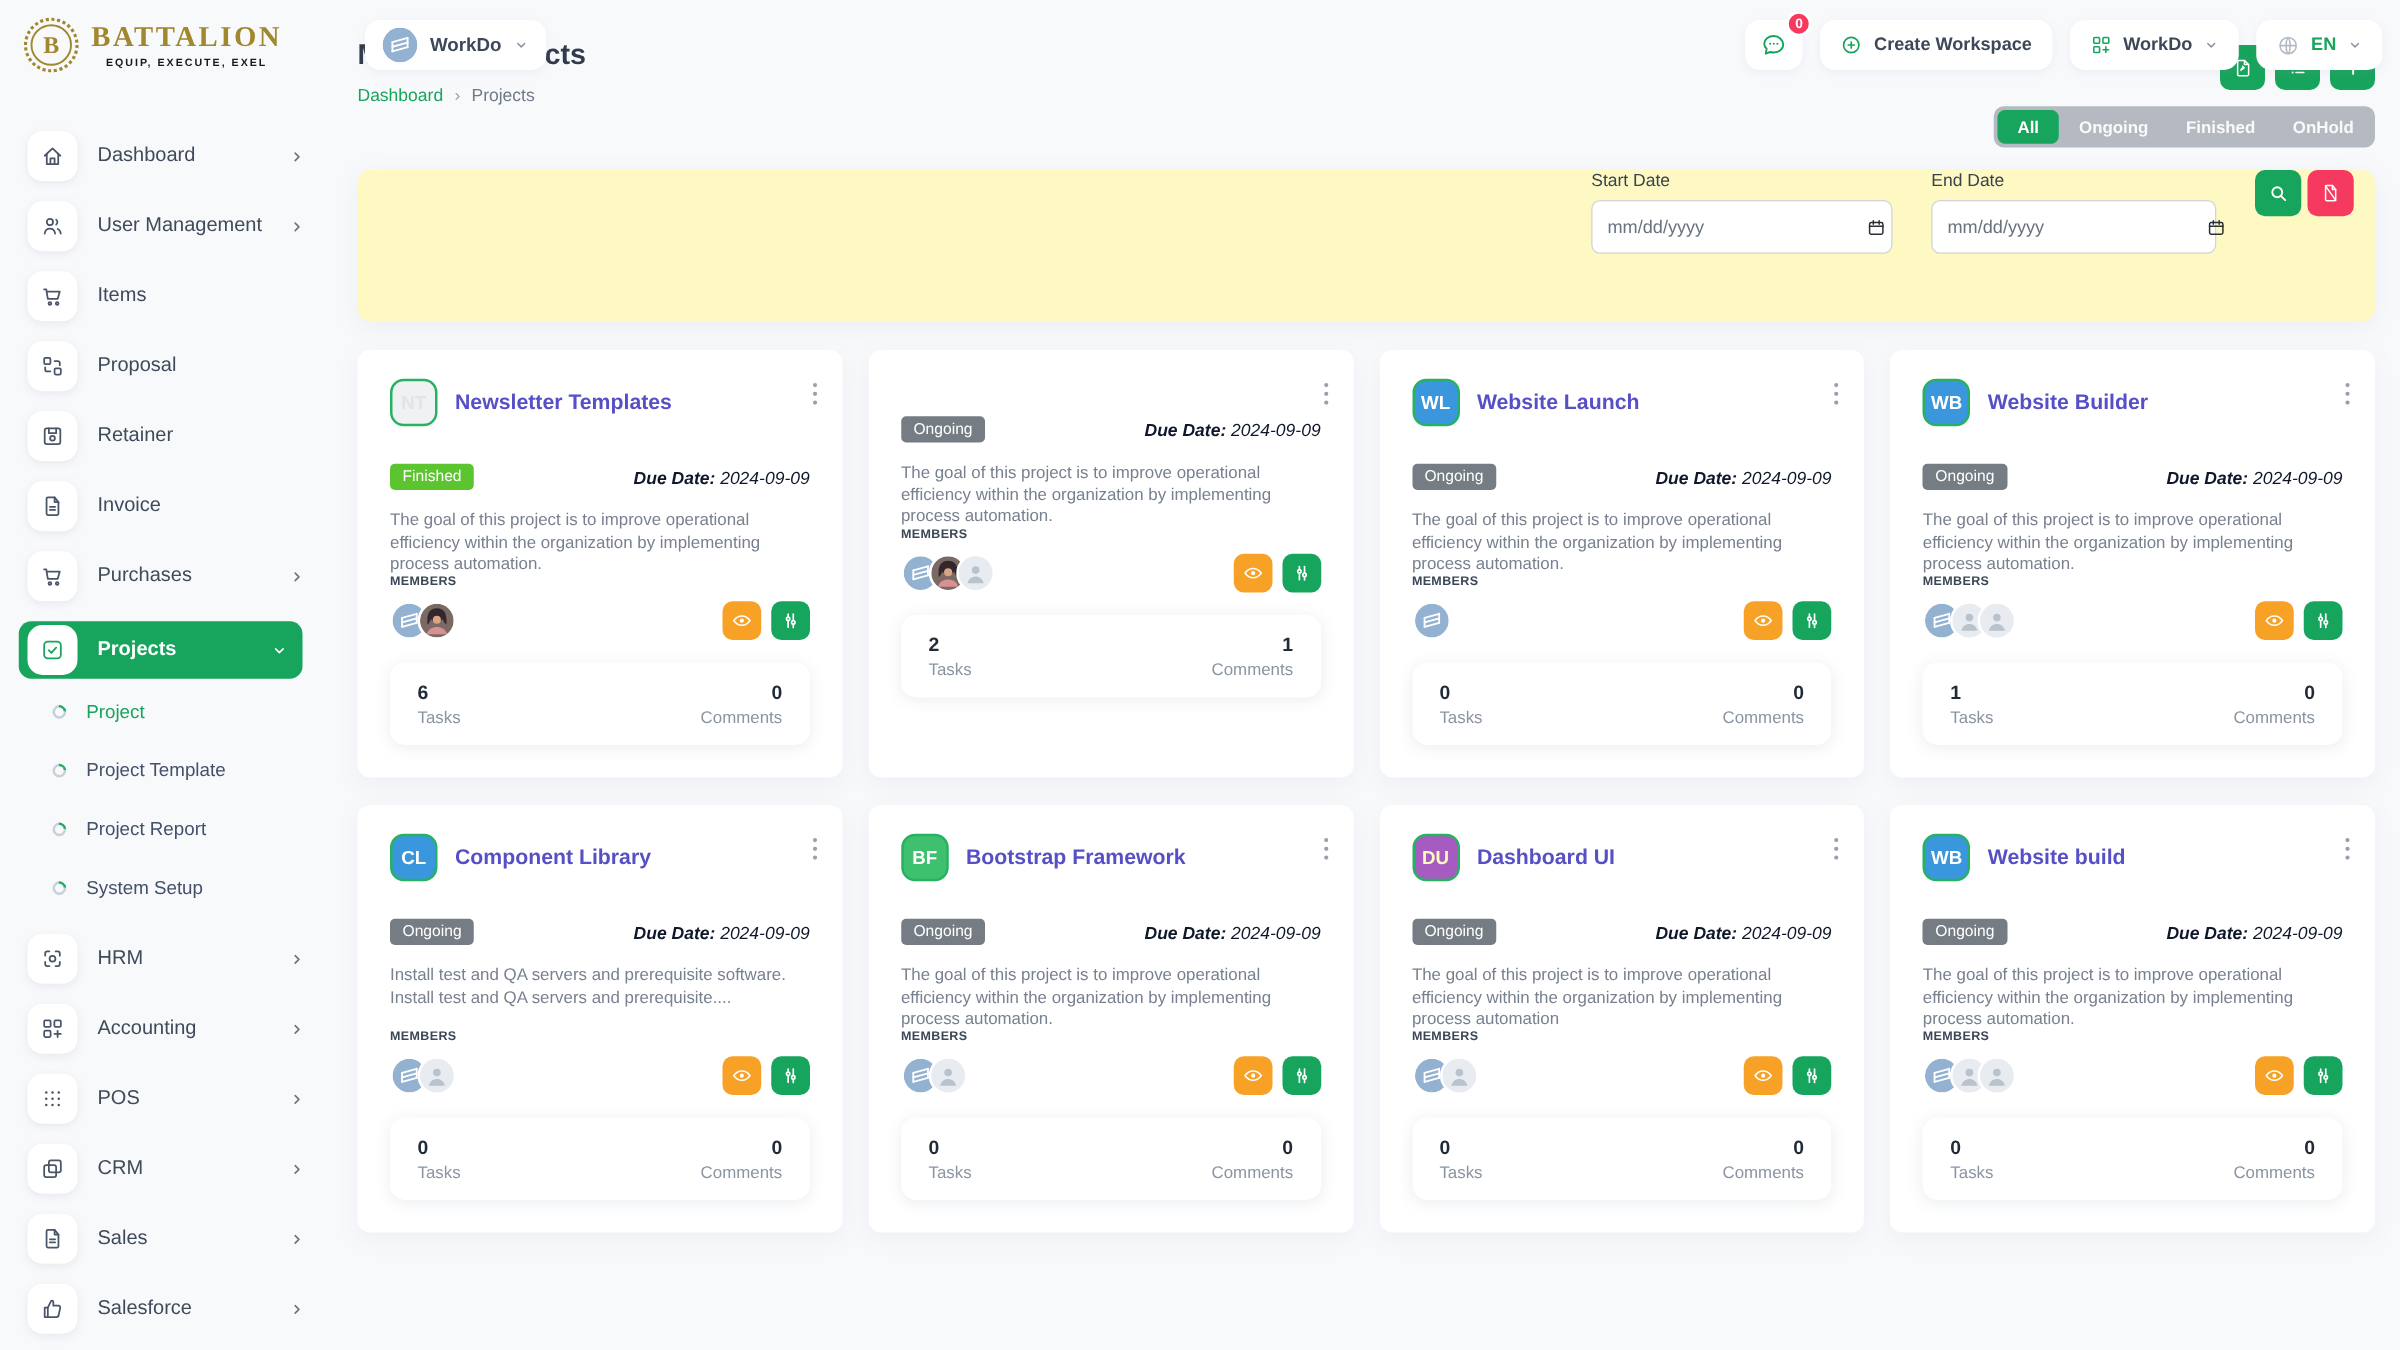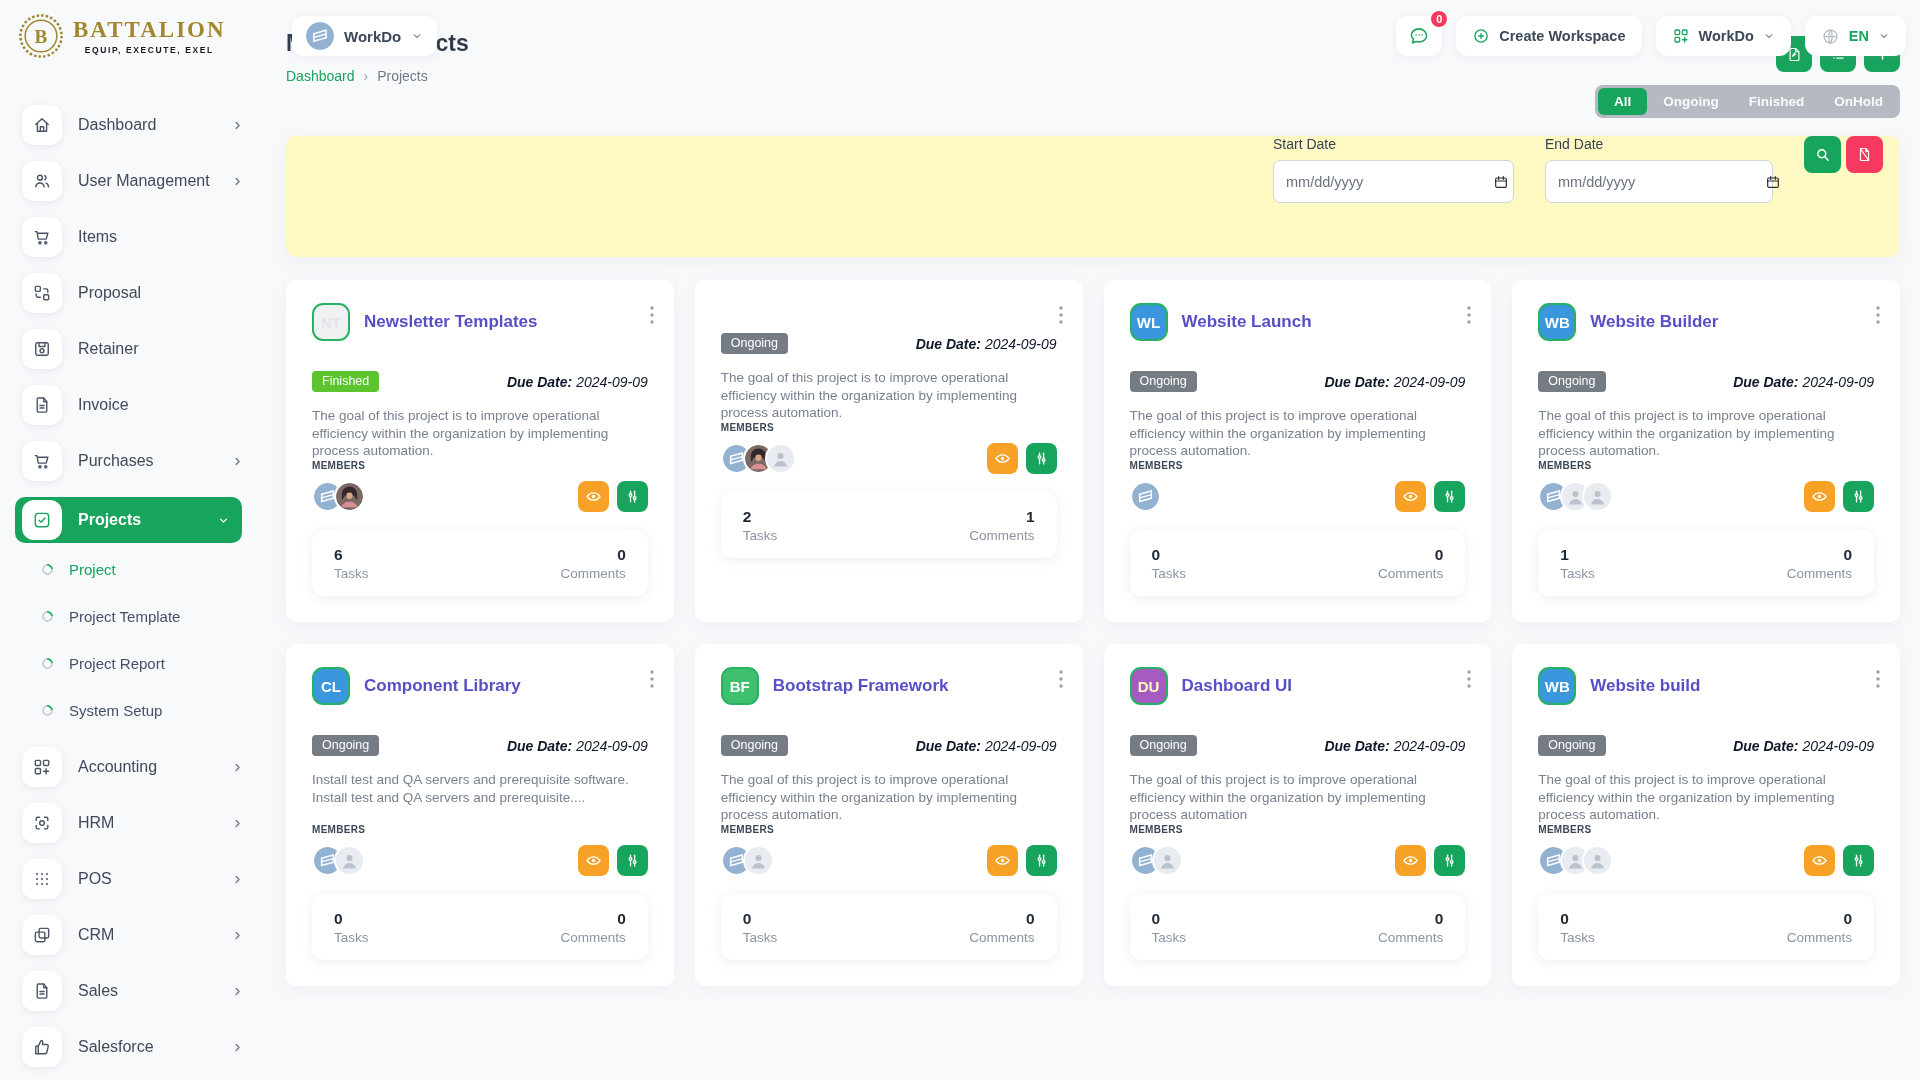--- a/index.html
+++ b/index.html
@@ -345,45 +345,45 @@
     <span class="sub-dot"></span>
     <span class="sub-label">Project Report</span>
   </div>
       <div class="sub-item">
     <span class="sub-dot"></span>
     <span class="sub-label">System Setup</span>
   </div>
       <div class="nav-item">
     <span class="nav-icon">
           <svg viewBox="0 0 24 24" fill="none" stroke="currentColor" stroke-width="1.7" stroke-linecap="round" stroke-linejoin="round">
+            <circle cx="12" cy="12" r="2.8"></circle>
+            <path d="M5 9V7a2 2 0 0 1 2-2h2"></path>
+            <path d="M15 5h2a2 2 0 0 1 2 2v2"></path>
+            <path d="M19 15v2a2 2 0 0 1-2 2h-2"></path>
+            <path d="M9 19H7a2 2 0 0 1-2-2v-2"></path>
+          </svg>
+        </span>
+    <span class="nav-label">HRM</span>
+    <span class="nav-chev">
+          <svg width="13" height="13" viewBox="0 0 24 24" fill="none" stroke="currentColor" stroke-width="2.4" stroke-linecap="round" stroke-linejoin="round">
+            <path d="M9.5 6.5 15 12l-5.5 5.5"></path>
+          </svg>
+        </span>
+  </div>
+      <div class="nav-item">
+    <span class="nav-icon">
+          <svg viewBox="0 0 24 24" fill="none" stroke="currentColor" stroke-width="1.7" stroke-linecap="round" stroke-linejoin="round">
             <rect x="4" y="4" width="6.2" height="6.2" rx="1.2"></rect>
             <rect x="13.8" y="4" width="6.2" height="6.2" rx="1.2"></rect>
             <rect x="4" y="13.8" width="6.2" height="6.2" rx="1.2"></rect>
             <path d="M16.9 14v6"></path>
             <path d="M13.9 17h6"></path>
           </svg>
         </span>
     <span class="nav-label">Accounting</span>
-    <span class="nav-chev">
-          <svg width="13" height="13" viewBox="0 0 24 24" fill="none" stroke="currentColor" stroke-width="2.4" stroke-linecap="round" stroke-linejoin="round">
-            <path d="M9.5 6.5 15 12l-5.5 5.5"></path>
-          </svg>
-        </span>
-  </div>
-      <div class="nav-item">
-    <span class="nav-icon">
-          <svg viewBox="0 0 24 24" fill="none" stroke="currentColor" stroke-width="1.7" stroke-linecap="round" stroke-linejoin="round">
-            <circle cx="12" cy="12" r="2.8"></circle>
-            <path d="M5 9V7a2 2 0 0 1 2-2h2"></path>
-            <path d="M15 5h2a2 2 0 0 1 2 2v2"></path>
-            <path d="M19 15v2a2 2 0 0 1-2 2h-2"></path>
-            <path d="M9 19H7a2 2 0 0 1-2-2v-2"></path>
-          </svg>
-        </span>
-    <span class="nav-label">HRM</span>
     <span class="nav-chev">
           <svg width="13" height="13" viewBox="0 0 24 24" fill="none" stroke="currentColor" stroke-width="2.4" stroke-linecap="round" stroke-linejoin="round">
             <path d="M9.5 6.5 15 12l-5.5 5.5"></path>
           </svg>
         </span>
   </div>
       <div class="nav-item">
     <span class="nav-icon">
           <svg viewBox="0 0 24 24" fill="none" stroke="currentColor" stroke-width="1.7" stroke-linecap="round" stroke-linejoin="round">
             <g fill="currentColor" stroke="none">

